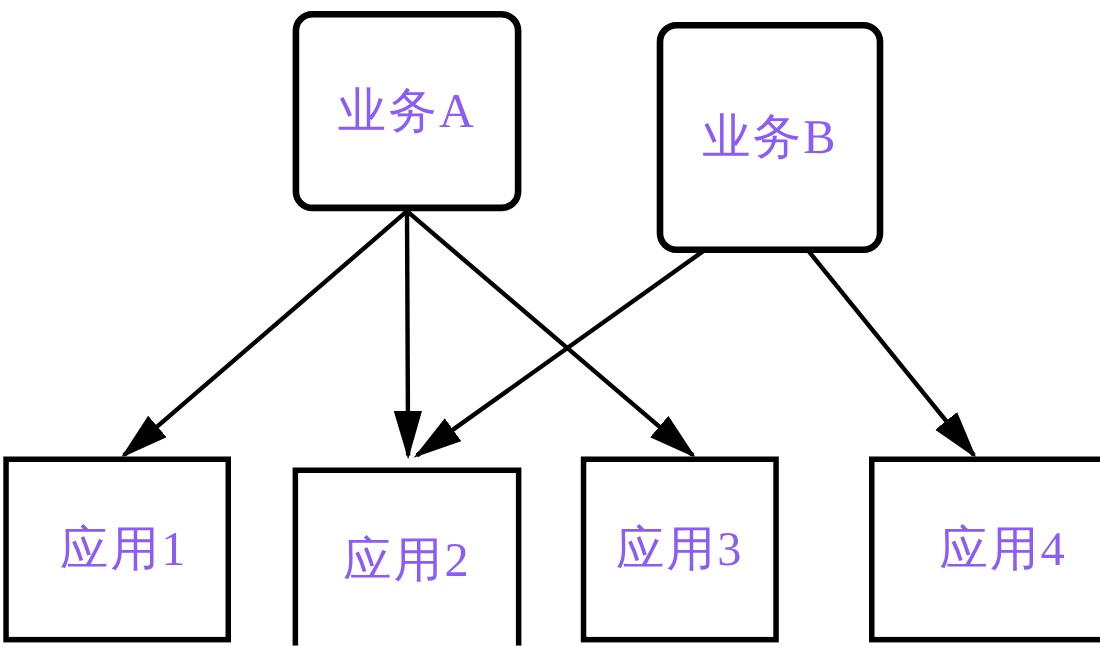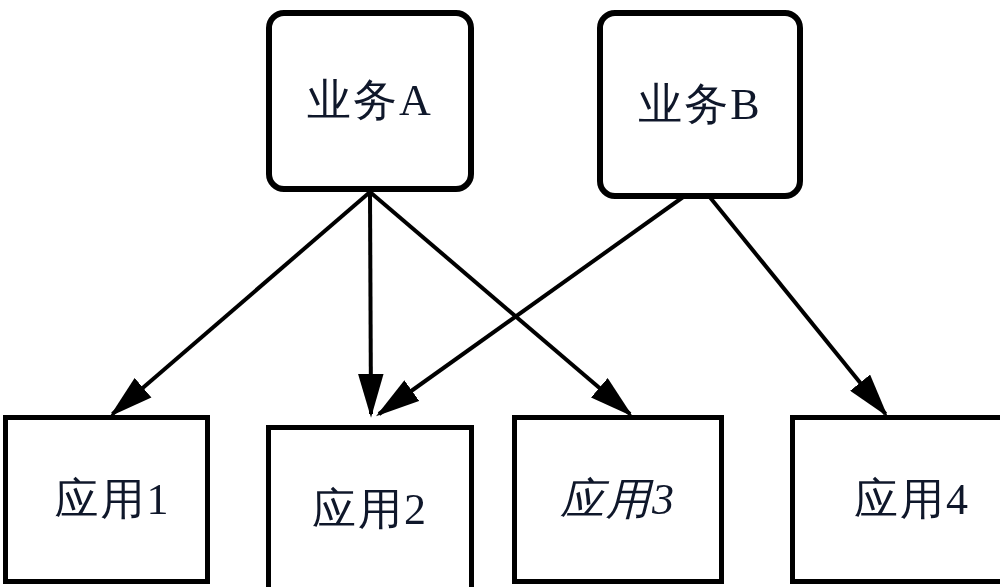--- a/index.html
+++ b/index.html
@@ -23,21 +23,21 @@
     height: 587px;
     pointer-events: none;
   }
   .node {
     position: absolute;
     box-sizing: border-box;
     background: #ffffff;
     display: flex;
     align-items: center;
     justify-content: center;
-    color: #0f172a;
+    color: #8b5cf6;
     font-size: 44px;
     line-height: 1;
     white-space: nowrap;
   }
   .node.rounded {
     border: 6px solid #000000;
     border-radius: 18px;
   }
   .node.rect {
     border: 5px solid #000000;
@@ -62,29 +62,29 @@
         <line x1="370" y1="192" x2="371" y2="414" stroke="#000000" stroke-width="4" marker-end="url(#arrowhead)"></line>
         <line x1="370" y1="192" x2="630" y2="414" stroke="#000000" stroke-width="4" marker-end="url(#arrowhead)"></line>
         <line x1="700" y1="185" x2="379" y2="414" stroke="#000000" stroke-width="4" marker-end="url(#arrowhead)"></line>
         <line x1="700" y1="185" x2="885.5" y2="414" stroke="#000000" stroke-width="4" marker-end="url(#arrowhead)"></line>
       </g>
   </svg>
   <div id="nodes">
       <div class="node rounded" style="left: 266px; top: 10px; width: 208px; height: 182px; border-color: rgb(0, 0, 0);">
         <span class="label">业务A</span>
       </div>
-      <div class="node rounded" style="left: 597px; top: 10px; width: 206px; height: 189px; border-color: rgb(0, 0, 0);">
+      <div class="node rounded" style="left: 597px; top: 20px; width: 206px; height: 210px; border-color: rgb(0, 0, 0);">
         <span class="label">业务B</span>
       </div>
       <div class="node rect" style="left: 3px; top: 415px; width: 207px; height: 169px; border-color: rgb(0, 0, 0); padding-left: 12px;">
         <span class="label">应用1</span>
       </div>
       <div class="node rect" style="left: 266px; top: 425px; width: 208px; height: 169px; border-color: rgb(0, 0, 0);">
         <span class="label">应用2</span>
       </div>
-      <div class="node rect" style="left: 512px; top: 415px; width: 212px; height: 169px; border-color: rgb(0, 0, 0); font-style: italic;">
+      <div class="node rect" style="left: 528px; top: 415px; width: 180px; height: 169px; border-color: rgb(0, 0, 0);">
         <span class="label">应用3</span>
       </div>
       <div class="node rect" style="left: 790px; top: 415px; width: 244px; height: 169px; border-color: rgb(0, 0, 0);">
         <span class="label">应用4</span>
       </div>
     </div>
 </div>
 
 </body></html>

